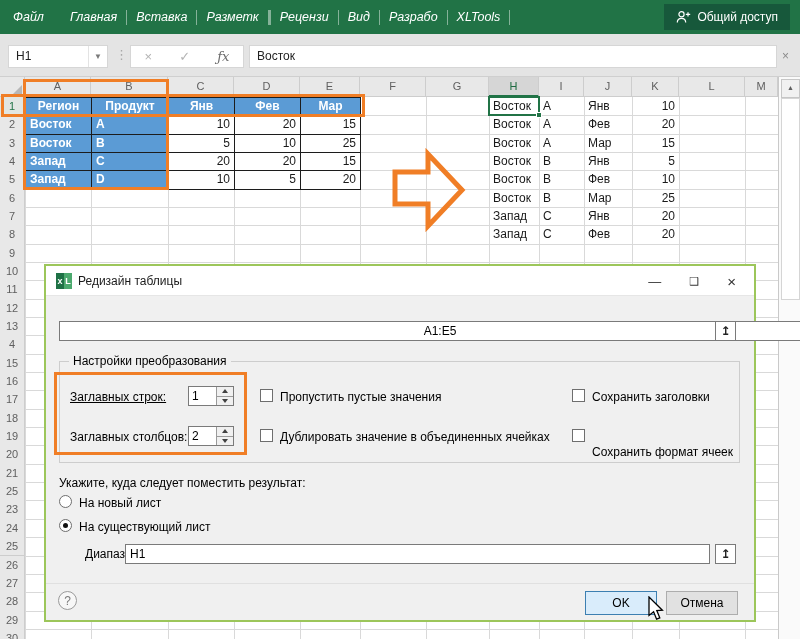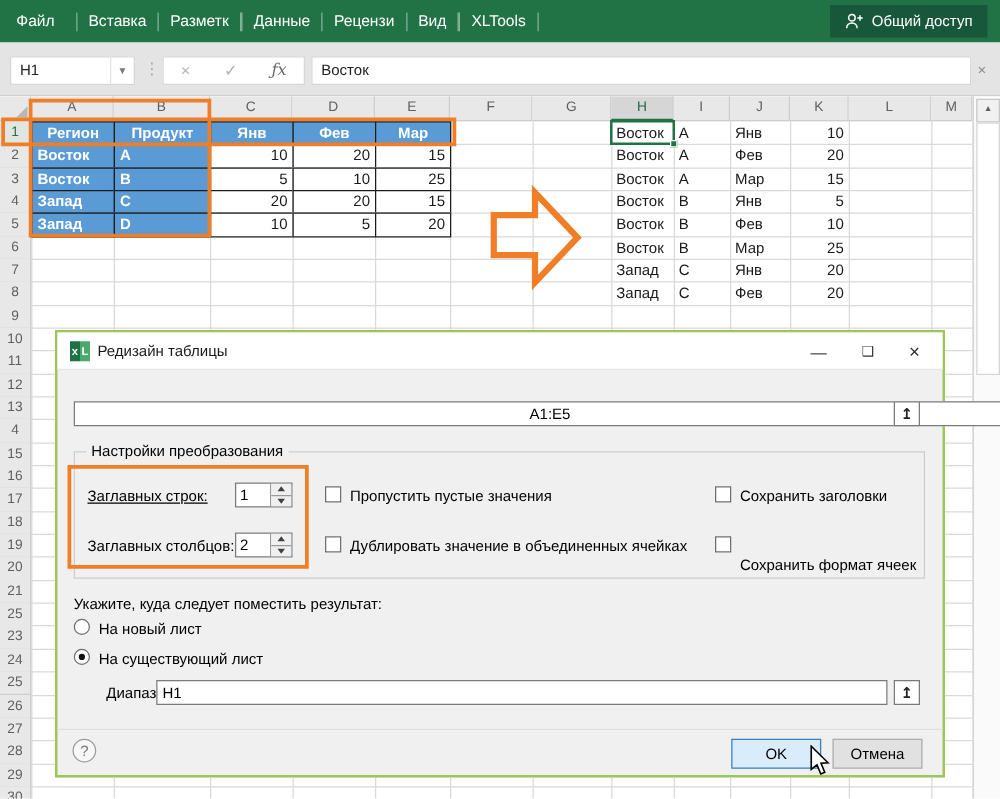--- a/index.html
+++ b/index.html
@@ -86,34 +86,35 @@
   .hlp{width:19px;height:19px;border:1px solid #9a9a9a;border-radius:50%;color:#7a7a7a;font-size:12px;
        text-align:center;line-height:18px;background:#f7f7f7;}
   .okbtn{background:#d9ecfb;border:1px solid #3c7fb1;font-size:12px;color:#000;text-align:center;line-height:22px;}
   .cancbtn{background:#e1e1e1;border:1px solid #adadad;font-size:12px;color:#000;text-align:center;line-height:22px;}
   .divline{background:#e0e0e0;}
 </style>
 </head>
 <body>
 
 <div class="abs ribbon">
-  <div id="ribbon-tabs" style="display:flex;align-items:center;height:34px;">
+  <div id="ribbon-tabs" style="display:flex;align-items:center;height:34px;font-style:italic;">
       <span class="rtab file">Файл</span>
+      <span class="rtab">Главная</span>
       <span class="rsep"></span>
       <span class="rtab">Вставка</span>
       <span class="rsep"></span>
       <span class="rtab">Разметк</span>
       <span class="rsep"></span>
       <span class="rsep"></span>
-      <span class="rtab">Данные</span>
       <span class="rsep"></span>
       <span class="rtab">Рецензи</span>
       <span class="rsep"></span>
       <span class="rtab">Вид</span>
       <span class="rsep"></span>
+      <span class="rtab">Разрабо</span>
       <span class="rsep"></span>
       <span class="rtab">XLTools</span>
       <span class="rsep"></span>
     </div>
   <div class="share">
     <svg width="15" height="14" viewBox="0 0 15 14">
       <circle cx="5.5" cy="4.2" r="2.6" fill="none" stroke="#fff" stroke-width="1.2"></circle>
       <path d="M1.3 12.5c0-2.7 1.9-4.2 4.2-4.2s4.2 1.5 4.2 4.2" fill="none" stroke="#fff" stroke-width="1.2"></path>
       <path d="M12 2.2v4.4M9.8 4.4h4.4" stroke="#fff" stroke-width="1.2"></path>
     </svg>

